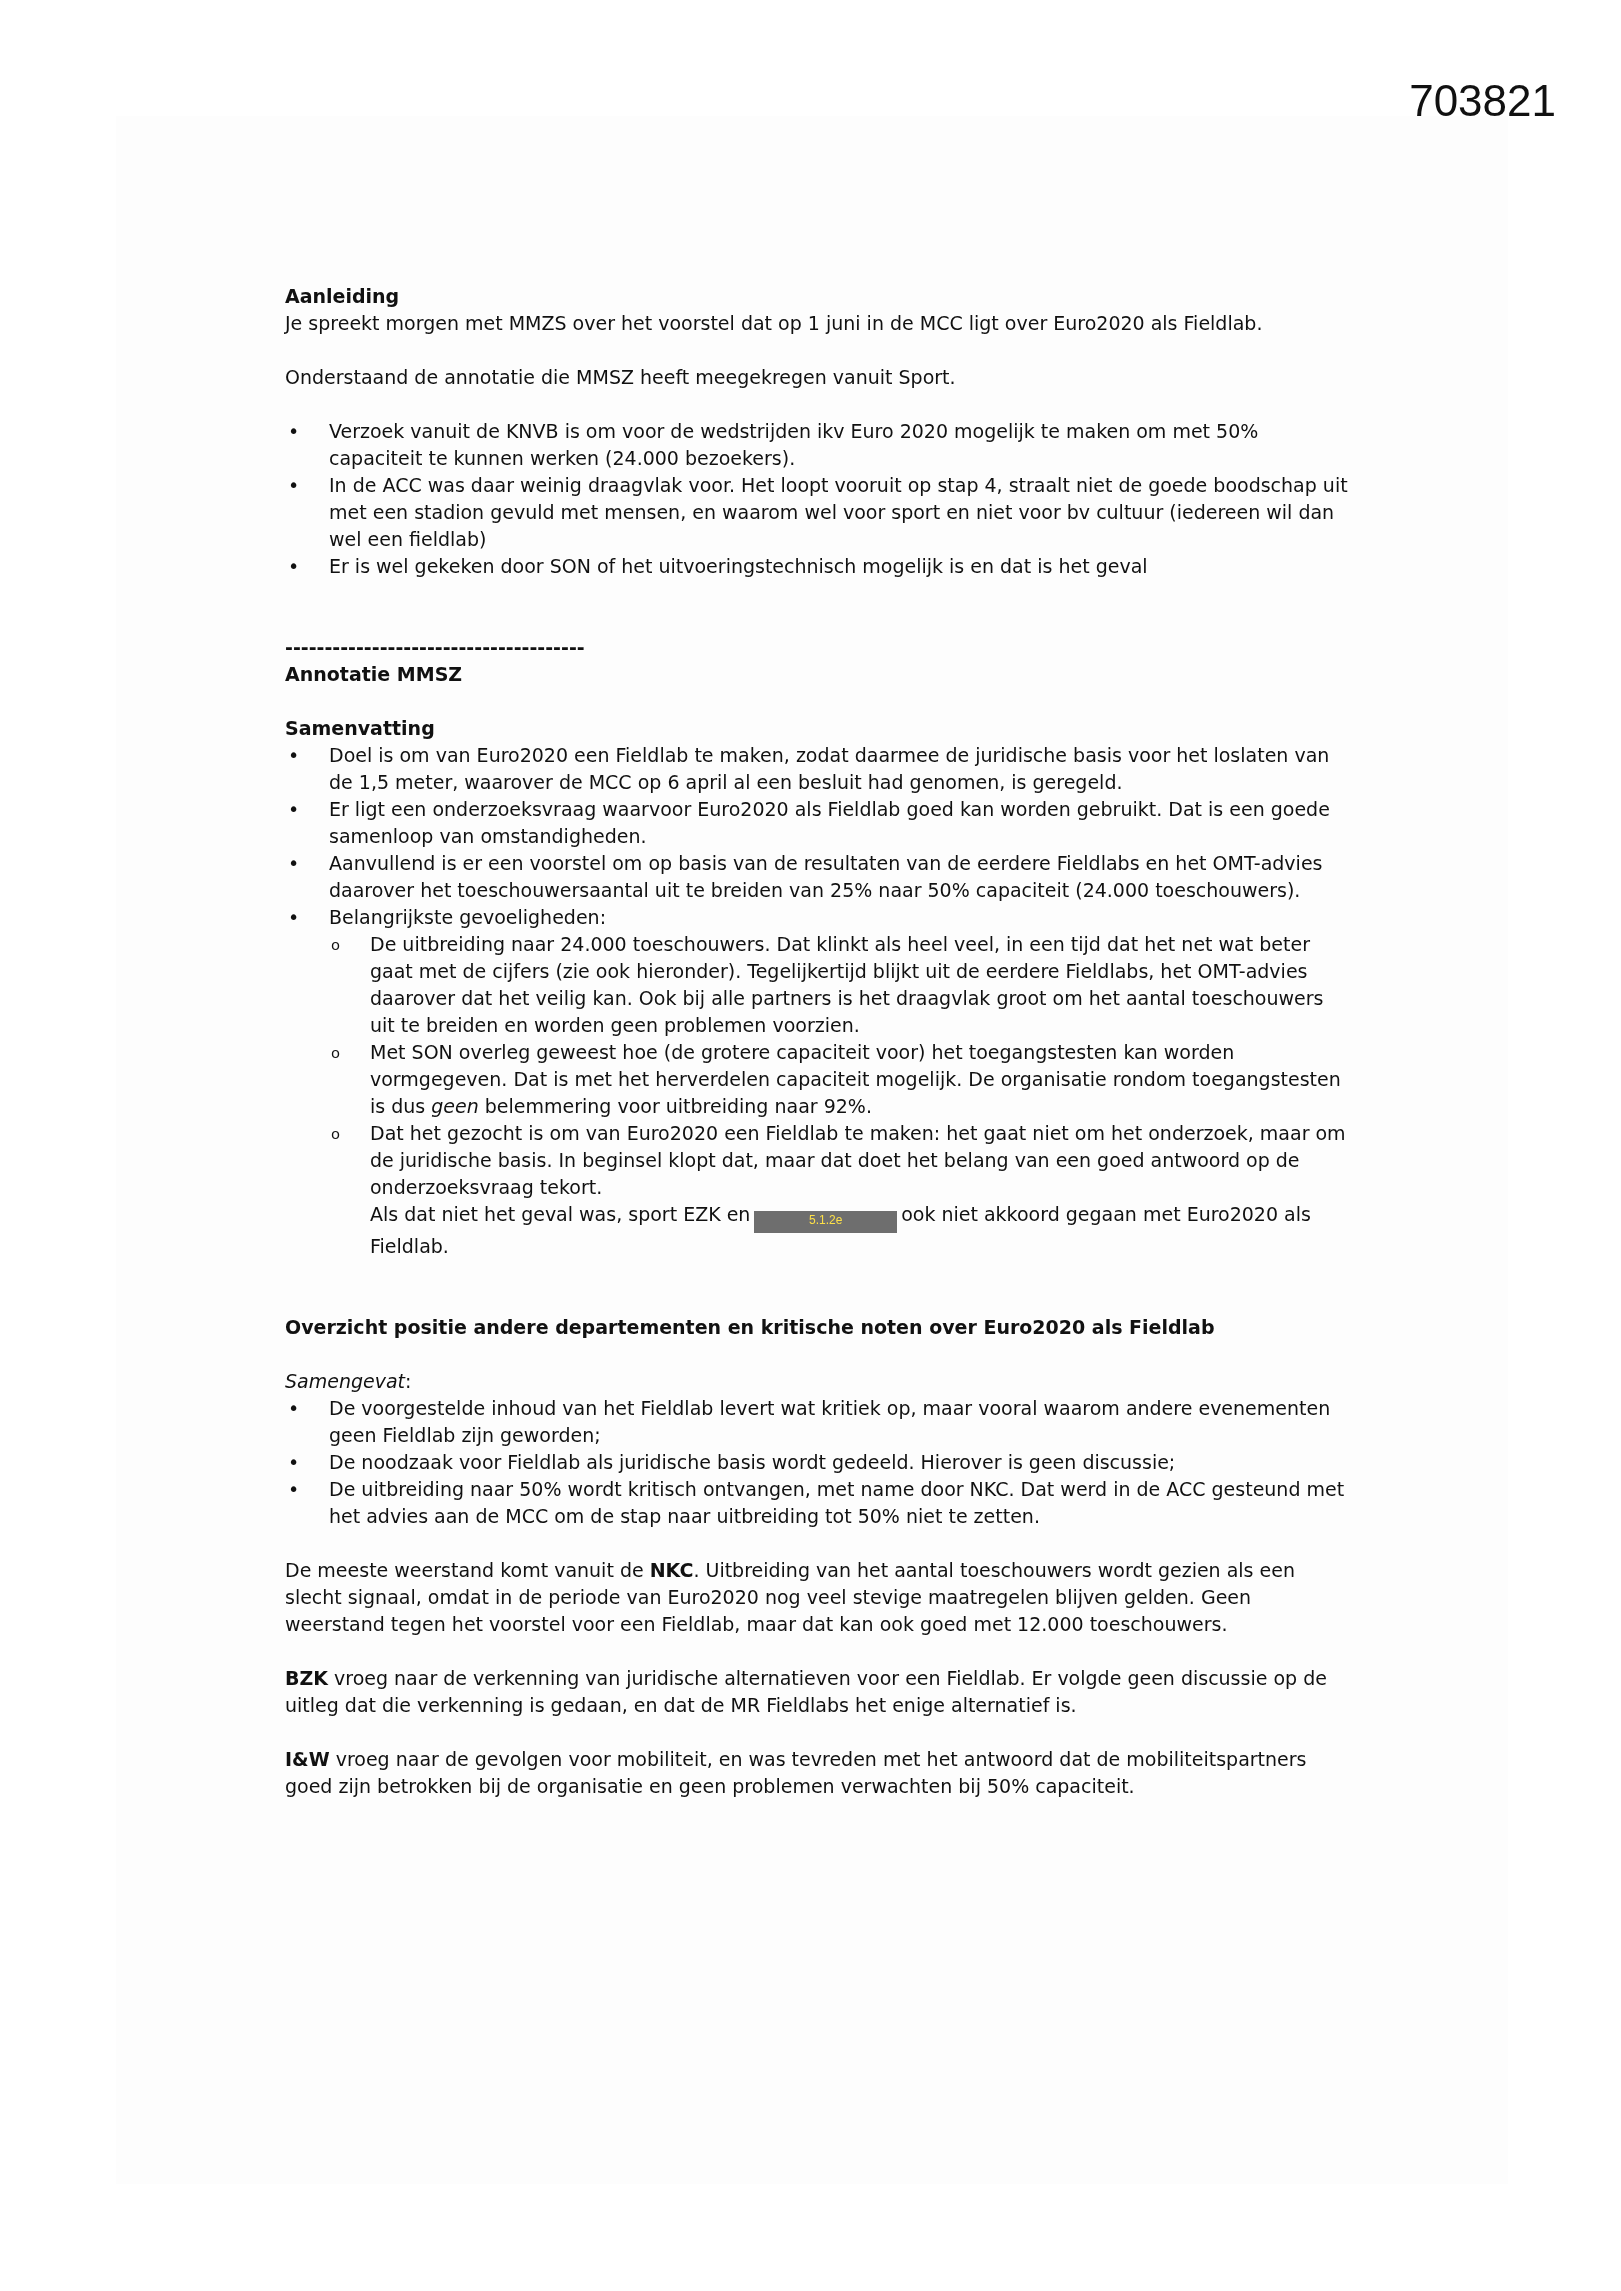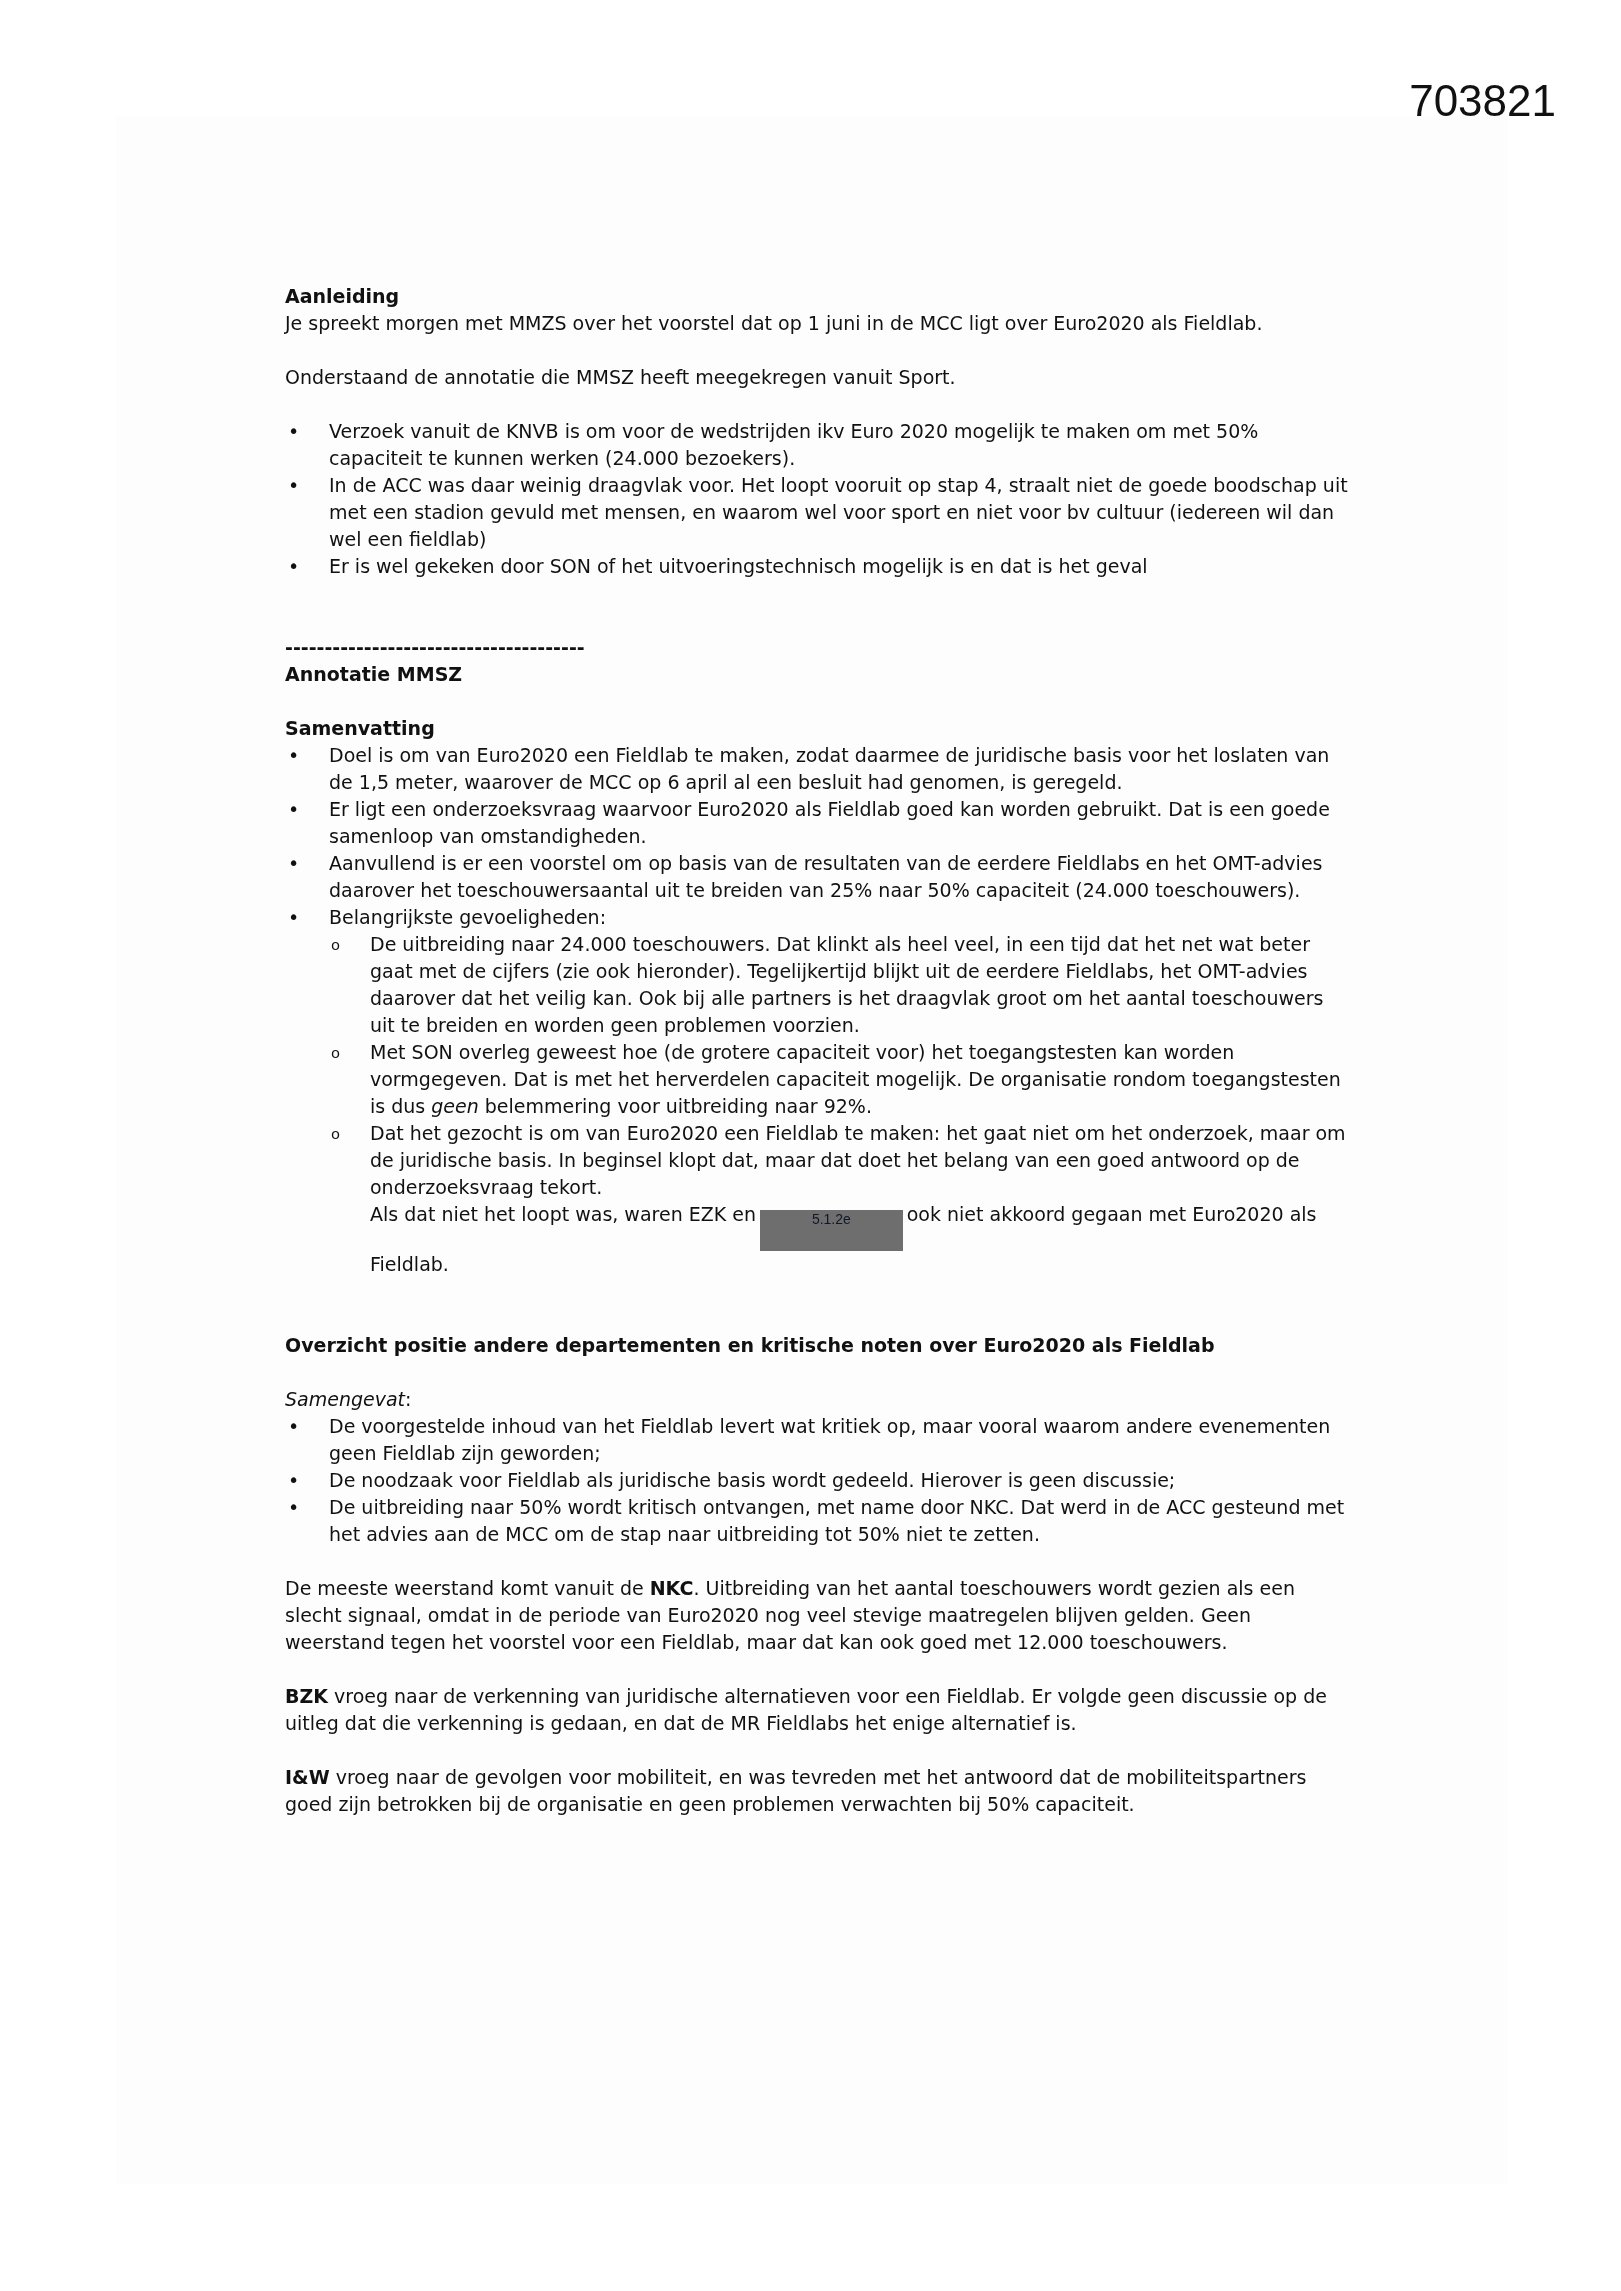--- a/index.html
+++ b/index.html
@@ -29,23 +29,23 @@
   ul.lvl1 > li { position: relative; padding-left: 44px; }
   ul.lvl1 > li::before {
     content: "•"; position: absolute; left: 2.9px; top: 0;
   }
   ul.lvl2 > li { position: relative; padding-left: 41px; }
   ul.lvl2 > li::before {
     content: "o"; position: absolute; left: 2px; top: 0; font-size: 14.7px;
   }
   .sep { letter-spacing: 0px; font-weight: bold; }
   .redact {
-    display: inline-block; width: 143px; height: 41px; vertical-align: -2.9px;
-    background: #6e6e6e; color: #0f172a; text-align: center;
-    font-family: "Liberation Sans", sans-serif; font-size: 14px; line-height: 19.6px;
+    display: inline-block; width: 143px; height: 22px; vertical-align: -2.9px;
+    background: #6e6e6e; color: #fde047; text-align: center;
+    font-family: "Liberation Sans", sans-serif; font-size: 12px; line-height: 19.6px;
     margin: 0 3.9px;
   }
   .bullets-tight li { line-height: 27px; }
 </style>
 </head>
 <body>
 
 <div class="page-shade"></div>
 <div class="doc-number">703821</div>
 
@@ -72,21 +72,21 @@
     <li>Doel is om van Euro2020 een Fieldlab te maken, zodat daarmee de juridische basis voor het loslaten van de 1,5 meter, waarover de MCC op 6 april al een besluit had genomen, is geregeld.</li>
     <li>Er ligt een onderzoeksvraag waarvoor Euro2020 als Fieldlab goed kan worden gebruikt. Dat is een goede samenloop van omstandigheden.</li>
     <li>Aanvullend is er een voorstel om op basis van de resultaten van de eerdere Fieldlabs en het OMT-advies daarover het toeschouwersaantal uit te breiden van 25% naar 50% capaciteit (24.000 toeschouwers).</li>
     <li>
       <span>Belangrijkste gevoeligheden:</span>
       <ul class="lvl2">
         <li>De uitbreiding naar 24.000 toeschouwers. Dat klinkt als heel veel, in een tijd dat het net wat beter gaat met de cijfers (zie ook hieronder). Tegelijkertijd blijkt uit de eerdere Fieldlabs, het OMT-advies daarover dat het veilig kan. Ook bij alle partners is het draagvlak groot om het aantal toeschouwers uit te breiden en worden geen problemen voorzien.</li>
         <li><span>Met SON overleg geweest hoe (de grotere capaciteit voor) het toegangstesten kan worden vormgegeven. Dat is met het herverdelen capaciteit mogelijk. De organisatie rondom toegangstesten is dus </span><em>geen</em><span> belemmering voor uitbreiding naar 92%.</span></li>
         <li>
           <span>Dat het gezocht is om van Euro2020 een Fieldlab te maken: het gaat niet om het onderzoek, maar om de juridische basis. In beginsel klopt dat, maar dat doet het belang van een goed antwoord op de onderzoeksvraag tekort.</span><br>
-          <span>Als dat niet het loopt was, waren EZK en</span><span class="redact">5.1.2e</span><span>ook niet akkoord gegaan met Euro2020 als Fieldlab.</span>
+          <span>Als dat niet het geval was, sport EZK en</span><span class="redact">5.1.2e</span><span>ook niet akkoord gegaan met Euro2020 als Fieldlab.</span>
         </li>
       </ul>
     </li>
   </ul>
   <div class="gap"></div>
   <div class="gap"></div>
 
   <p class="h">Overzicht positie andere departementen en kritische noten over Euro2020 als Fieldlab</p>
   <div class="gap"></div>
   <p><em>Samengevat</em><span>:</span></p>

